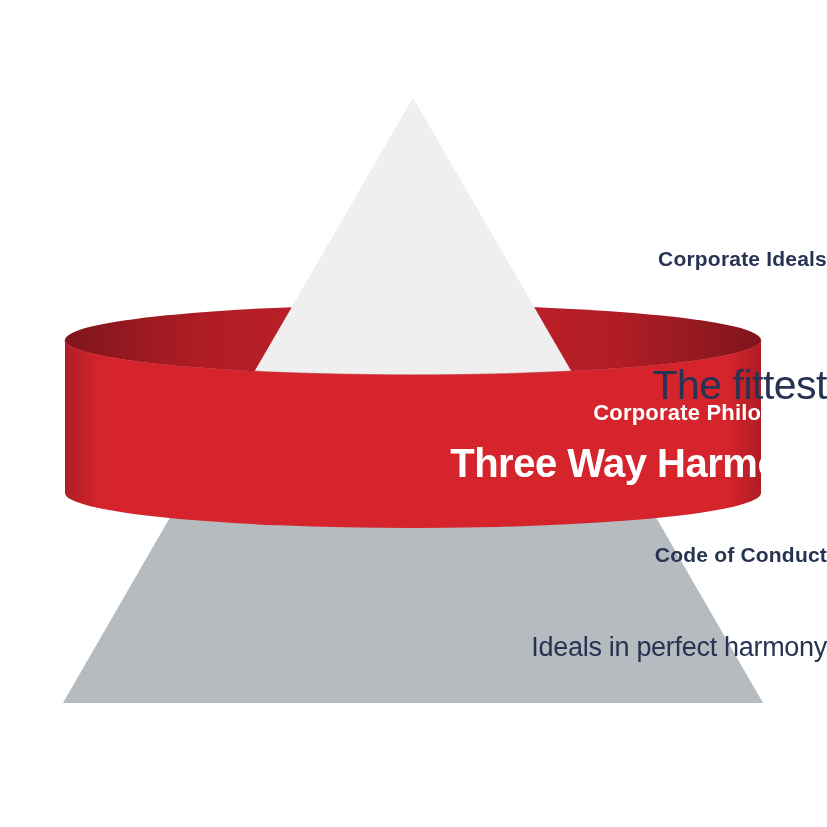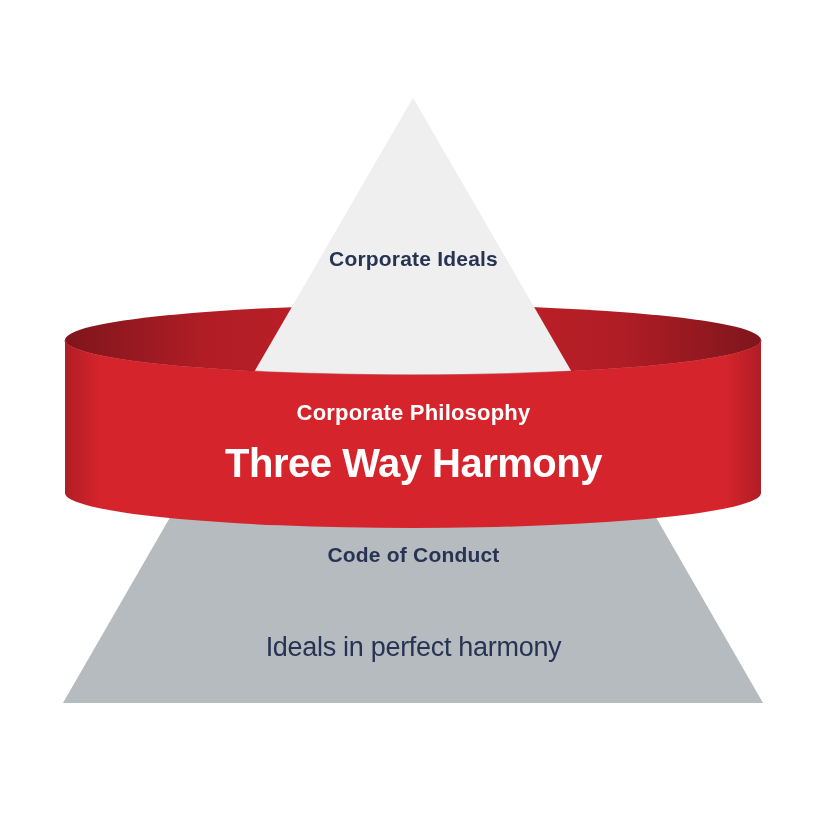--- a/index.html
+++ b/index.html
@@ -1,21 +1,21 @@
 <!DOCTYPE html>
 <html style="--navy: #273352; --white: #ffffff; --gray_light: #efefef; --gray_base: #b6bbc0; --red: #d5242c; --red_edge: #b01d25; --red_inner: #c62129; --red_inner_dark: #7f151c; --rim_line: #a51c23;"><head>
 <meta charset="utf-8">
 <style>
   html,body{margin:0;padding:0;background:#ffffff;}
   .stage{
     position:relative;width:827px;height:827px;background:#ffffff;overflow:hidden;
     font-family:"Liberation Sans","DejaVu Sans",sans-serif;
   }
   .stage svg{position:absolute;left:0;top:0;}
-  .txt{position:absolute;left:0;right:0;text-align:center;white-space:pre;}
+  .txt{position:absolute;left:0;right:0;text-align:right;white-space:pre;}
   .label{font-weight:bold;font-size:21px;letter-spacing:0.2px;color:var(--navy);}
   .ideals-label{top:247px;}
   .ideals-text{top:283px;font-size:41px;line-height:41px;letter-spacing:-0.5px;color:var(--navy);}
   .phil-label{top:400px;font-size:22px;color:var(--white);}
   .phil-text{top:441px;font-size:40px;line-height:44px;letter-spacing:-0.5px;color:var(--white);font-weight:bold;}
   .conduct-label{top:543px;}
   .conduct-lines{top:565px;font-size:27px;line-height:33px;letter-spacing:-0.3px;color:var(--navy);}
 </style>
 </head>
 <body>
@@ -47,20 +47,21 @@
 
     <path d="M 413 98 L 646 500 L 180 500 Z" fill="#efefef"></path>
 
     <path d="M 65 340 A 348 35 0 0 0 761 340" fill="none" stroke-width="1.5" opacity="0.55" stroke="#a51c23"></path>
 
     <path d="M 65 340 A 348 35 0 0 0 761 340 L 761 493 A 348 35 0 0 1 65 493 Z" fill="url(#frontGrad)"></path>
   </svg>
 
   <div class="txt label ideals-label">Corporate Ideals</div>
   <div class="txt ideals-text">
+    <div>The fittest</div>
   </div>
 
   <div class="txt label phil-label">Corporate Philosophy</div>
   <div class="txt phil-text">Three Way Harmony</div>
 
   <div class="txt label conduct-label">Code of Conduct</div>
   <div class="txt conduct-lines">
     <div>Ideals in perfect harmony</div>
     
     

